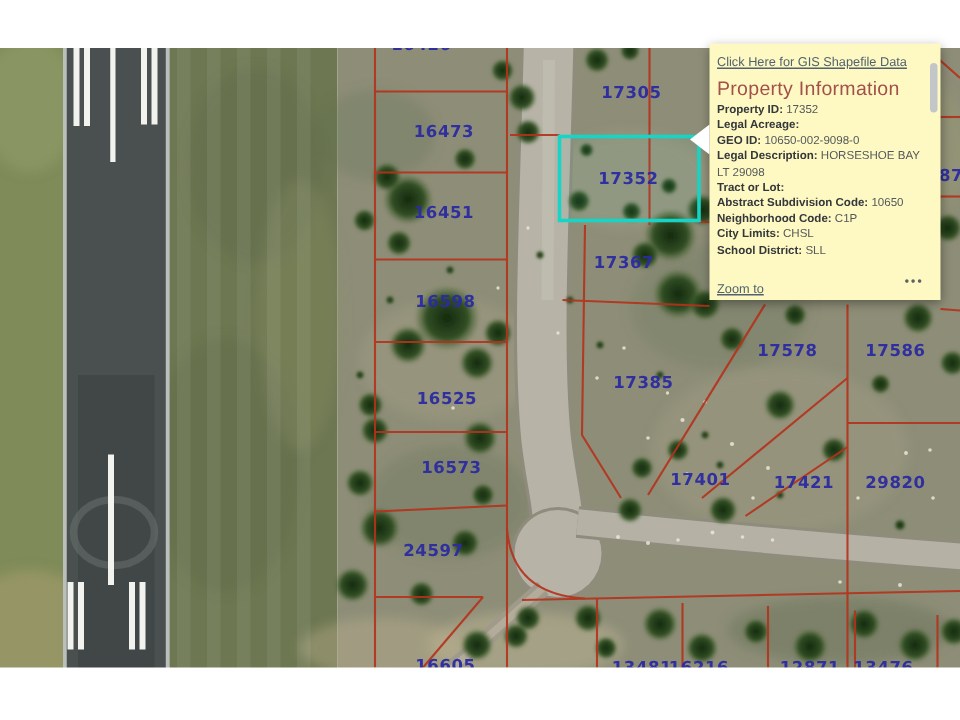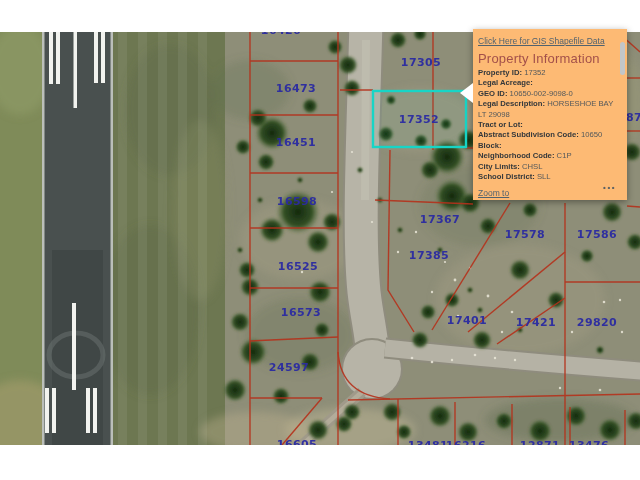--- a/index.html
+++ b/index.html
@@ -9,21 +9,21 @@
   
   .band{position:absolute;left:0;width:640px;background:#ffffff;z-index:20;}
   .band.top{top:0;height:32px;}
   .band.bottom{top:445px;height:35px;}
   
   #labels{position:absolute;left:0;top:0;width:640px;height:480px;z-index:10;}
   .plabel{position:absolute;transform:translate(-50%,-50%);
           font-family:"DejaVu Sans",sans-serif;font-weight:bold;font-size:11px;
           letter-spacing:.4px;white-space:nowrap;opacity:.95;cursor:pointer;}
   
-  .popup{position:absolute;left:473px;top:29px;width:154px;height:171px;background:#fdba74;
+  .popup{position:absolute;left:473px;top:29px;width:154px;height:171px;background:#fef9c3;
          box-shadow:0 2px 7px rgba(0,0,0,.38);z-index:30;}
   .pointer{position:absolute;left:-13px;top:54px;width:0;height:0;
            border-top:10px solid transparent;border-bottom:10px solid transparent;
            border-right:13px solid #ffffff;}
   .gis-link{position:absolute;left:5px;top:7px;font-size:8.5px;color:#51626e;
             text-decoration:underline;cursor:pointer;white-space:nowrap;}
   .ptitle{position:absolute;left:5px;top:22px;font-size:13px;color:#a3504a;
           letter-spacing:.2px;white-space:nowrap;}
   .pfields{position:absolute;left:5px;top:39px;width:145px;font-size:7.7px;
            line-height:10.4px;color:#53585b;}
@@ -263,21 +263,21 @@
       <span class="plabel" style="left: 281px; top: 30px; color: rgb(43, 43, 162);">16426</span>
       <span class="plabel" style="left: 296px; top: 88px; color: rgb(43, 43, 162);">16473</span>
       <span class="plabel" style="left: 296px; top: 142px; color: rgb(43, 43, 162);">16451</span>
       <span class="plabel" style="left: 297px; top: 201px; color: rgb(43, 43, 162);">16598</span>
       <span class="plabel" style="left: 298px; top: 266px; color: rgb(43, 43, 162);">16525</span>
       <span class="plabel" style="left: 301px; top: 312px; color: rgb(43, 43, 162);">16573</span>
       <span class="plabel" style="left: 289px; top: 367px; color: rgb(43, 43, 162);">24597</span>
       <span class="plabel" style="left: 297px; top: 444px; color: rgb(43, 43, 162);">16605</span>
       <span class="plabel" style="left: 421px; top: 62px; color: rgb(43, 43, 162);">17305</span>
       <span class="plabel" style="left: 419px; top: 119px; color: rgb(43, 43, 162);">17352</span>
-      <span class="plabel" style="left: 440px; top: 175px; color: rgb(43, 43, 162); margin-top: 44px;">17367</span>
+      <span class="plabel" style="left: 416px; top: 175px; color: rgb(43, 43, 162);">17367</span>
       <span class="plabel" style="left: 429px; top: 255px; color: rgb(43, 43, 162); text-align: center;">17385</span>
       <span class="plabel" style="left: 525px; top: 234px; color: rgb(43, 43, 162);">17578</span>
       <span class="plabel" style="left: 597px; top: 234px; color: rgb(43, 43, 162);">17586</span>
       <span class="plabel" style="left: 467px; top: 320px; color: rgb(43, 43, 162);">17401</span>
       <span class="plabel" style="left: 536px; top: 322px; color: rgb(43, 43, 162);">17421</span>
       <span class="plabel" style="left: 597px; top: 322px; color: rgb(43, 43, 162);">29820</span>
       <span class="plabel" style="left: 634px; top: 69px; color: rgb(43, 43, 162); padding-left: 31px;">00</span>
       <span class="plabel" style="left: 634px; top: 117px; color: rgb(43, 43, 162);">87</span>
       <span class="plabel" style="left: 428px; top: 445px; color: rgb(43, 43, 162);">13481</span>
       <span class="plabel" style="left: 466px; top: 445px; color: rgb(43, 43, 162);">16216</span>
@@ -292,21 +292,20 @@
     <div class="pointer"></div>
     <a class="gis-link">Click Here for GIS Shapefile Data</a>
     <div class="ptitle">Property Information</div>
     <div class="pfields" id="pfields">
         <div class="prow"><b>Property ID:</b><span> 17352</span></div>
         <div class="prow"><b>Legal Acreage:</b><span></span></div>
         <div class="prow"><b>GEO ID:</b><span> 10650-002-9098-0</span></div>
         <div class="prow"><b>Legal Description:</b><span> HORSESHOE BAY LT 29098</span></div>
         <div class="prow"><b>Tract or Lot:</b><span></span></div>
         <div class="prow"><b>Abstract Subdivision Code:</b><span> 10650</span></div>
-        <div class="prow"><b>Block:</b><span></span></div>
         <div class="prow"><b>Neighborhood Code:</b><span> C1P</span></div>
         <div class="prow"><b>City Limits:</b><span> CHSL</span></div>
         <div class="prow"><b>School District:</b><span> SLL</span></div>
       </div>
     <div class="pfooter">
       <a class="zoomto">Zoom to</a>
       <span class="dots">•••</span>
     </div>
     <div class="scrollthumb"></div>
   </div>

